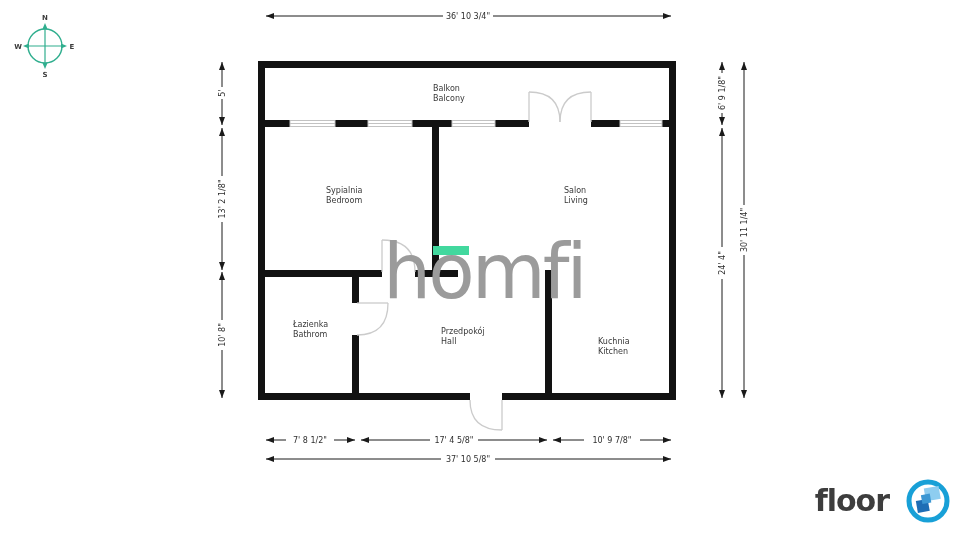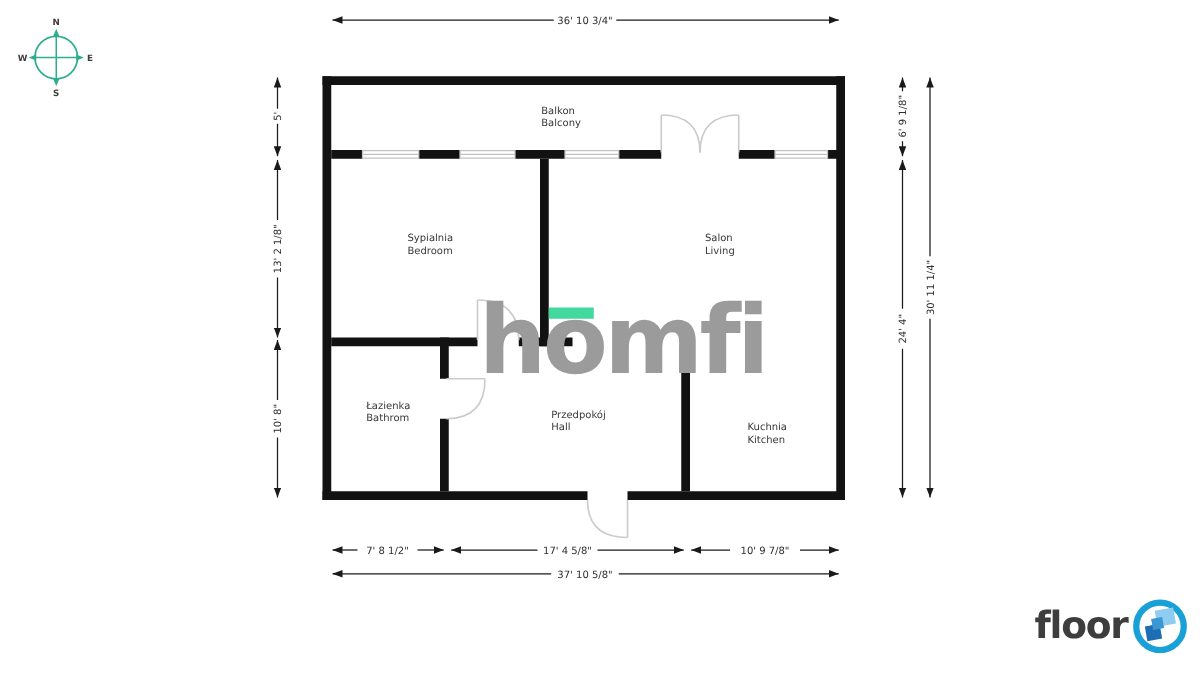--- a/index.html
+++ b/index.html
@@ -14,30 +14,30 @@
   .door{stroke:#cbcbcb;stroke-width:1.3;fill:none;}
   .dim{stroke:#1a1a1a;stroke-width:1;}
   .dim-label{font-size:8px;fill:#2e2e2e;}
   .room-label{font-size:8px;fill:#383838;}
   .compass-ring{fill:none;stroke:var(--compass-teal,#2fae8e);stroke-width:1.4;}
   .compass-line{stroke:var(--compass-teal,#2fae8e);stroke-width:1.2;fill:none;}
   .compass-tip{fill:var(--compass-teal,#2fae8e);}
   .compass-letter{font-size:7px;font-weight:bold;fill:#3d3d3d;}
   .homfi{
     position:absolute;left:383px;top:234px;line-height:1;
-    font-weight:bold;font-size:76px;letter-spacing:-3px;
+    font-weight:normal;font-size:76px;letter-spacing:-3px;
     color:var(--watermark-gray,#9b9b9b);white-space:nowrap;
   }
   .o-wrap{position:relative;display:inline-block;}
   .green-bar{
     position:absolute;left:5px;top:12px;width:36px;height:9px;
     background:var(--accent-green,#42d89e);
   }
   .fp-logo{
-    position:absolute;right:10px;top:479px;display:flex;align-items:center;gap:4px;
+    position:absolute;right:10px;top:479px;display:flex;align-items:center;gap:17px;
     font-size:30px;font-weight:600;letter-spacing:-1px;color:#3d3d3d;line-height:1;
   }
   .fp-icon{display:inline-flex;}
 </style>
 </head>
 <body>
 
 <div class="stage">
 
   <svg class="plan" width="960" height="540" viewBox="0 0 960 540">

